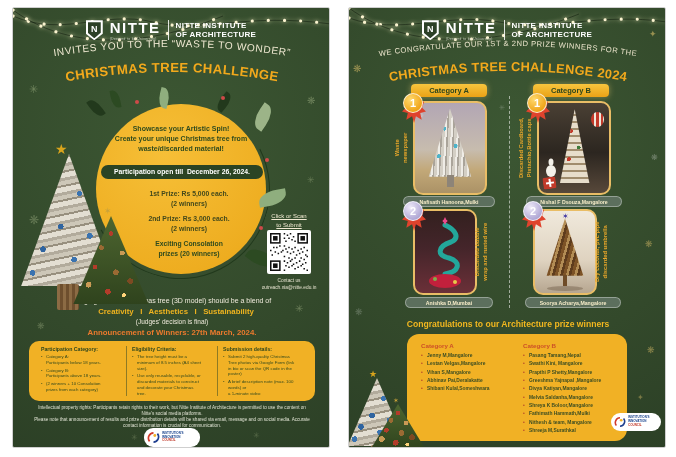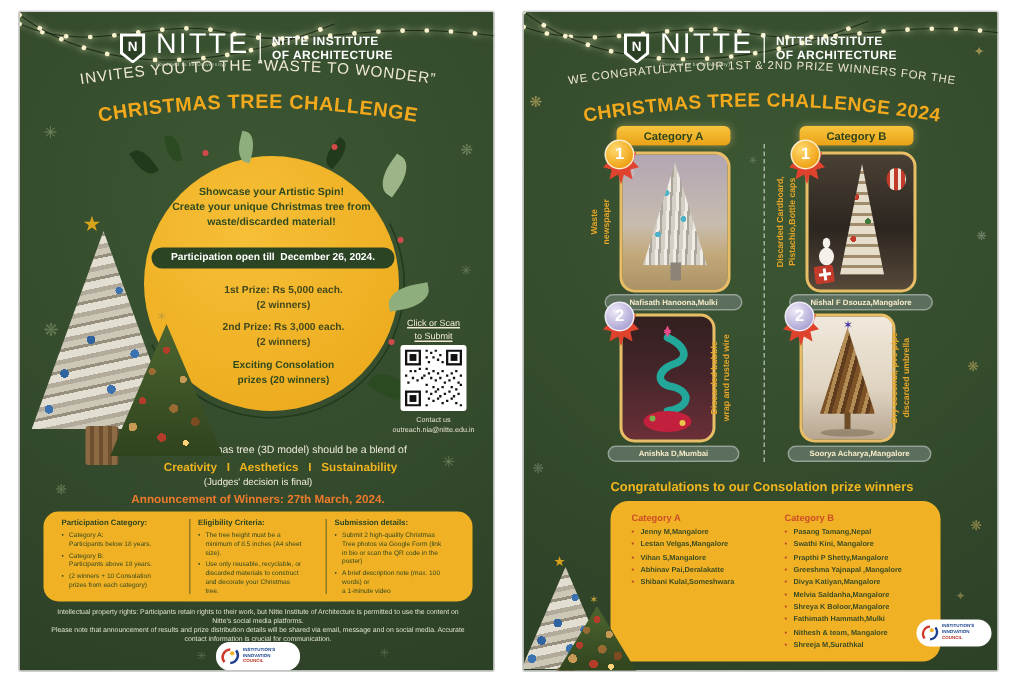--- a/index.html
+++ b/index.html
@@ -12,21 +12,21 @@
   .abs{position:absolute}
   .pre{white-space:pre-line}
   
   .lights{position:absolute;top:0;left:0;z-index:3;filter:drop-shadow(0 0 2px rgba(255,246,200,.8))}
   .lights .wire{stroke:rgba(22,36,18,.85);stroke-width:.7;fill:none}
   .lights .bulbs{stroke:#faf3cf;stroke-width:3.1;stroke-linecap:round;stroke-dasharray:.1 16;fill:none}
   
   .header{position:absolute;top:12px;left:0;right:0;display:flex;justify-content:center;align-items:center;gap:7px;z-index:6}
   .shield{width:17px;height:20px;background:#fff;clip-path:polygon(0 0,100% 0,100% 68%,50% 100%,0 68%);display:flex;align-items:center;justify-content:center}
   .shield-inner{width:13px;height:16px;background:#2c4026;clip-path:polygon(0 0,100% 0,100% 66%,50% 100%,0 66%);color:#fff;font-size:9px;font-weight:bold;display:flex;align-items:center;justify-content:center;padding-bottom:3px}
-  .brandname{color:#fff;font-size:19px;font-weight:normal;letter-spacing:1.5px;line-height:1}
+  .brandname{color:#fff;font-size:15px;font-weight:bold;letter-spacing:1.5px;line-height:1}
   .brandtag{color:#cfd6c6;font-size:3.2px;letter-spacing:.4px;margin-top:1.5px}
   .vdiv{width:1px;height:20px;background:rgba(255,255,255,.85)}
   .inst{color:#fff;font-size:8px;font-weight:bold;line-height:1.18;letter-spacing:.3px}
   
   .arcs{position:absolute;top:0;left:0;z-index:5}
   .arc-small{fill:#efe8d1;font-size:10.2px;letter-spacing:.6px;font-weight:500}
   .arc-small-r{fill:#ece5cc;font-size:7.6px;letter-spacing:.5px;font-weight:500}
   .arc-big{fill:#f2a91c;font-size:13.2px;font-weight:bold;letter-spacing:.4px}
   .arc-big-r{fill:#f2a91c;font-size:12.8px;font-weight:bold;letter-spacing:.3px}
   
@@ -36,21 +36,21 @@
   .leaf{position:absolute;border-radius:0 70% 0 70%;z-index:2}
   .berry{position:absolute;width:4px;height:4px;border-radius:50%;background:#cf4a49;z-index:2}
   .pitch{left:93px;top:116px;width:150px;font-size:7px;font-weight:bold;color:#2f4a1e;text-align:center;line-height:1.42;z-index:2}
   .deadline-pill{left:88px;top:157px;width:162px;height:14px;background:#2b4424;border-radius:8px;color:#fff;font-size:6.8px;font-weight:bold;text-align:center;line-height:14px;z-index:2}
   .prizeline{width:140px;left:106px;text-align:center;font-size:6.8px;font-weight:bold;color:#43491c;line-height:1.5;z-index:2}
   .consol{color:#2f4a1e}
   .submit-link{left:246px;top:204px;width:60px;font-size:6px;color:#f1ead2;text-align:center;text-decoration:underline;line-height:1.55;z-index:2}
   .qr-box{left:254px;top:222px;width:44px;height:44px;background:#fff;padding:3px;border-radius:2px;z-index:2}
   .contact{left:236px;top:269px;width:80px;font-size:4.8px;color:#e6e3cf;text-align:center;line-height:1.55;z-index:2}
   .judging1{left:20px;top:289px;width:278px;font-size:7px;color:#efeadb;text-align:center;z-index:2}
-  .judging2{left:35px;top:299px;width:278px;font-size:7.8px;font-weight:bold;color:#efb31f;text-align:center;z-index:2}
+  .judging2{left:24px;top:299px;width:278px;font-size:7.8px;font-weight:bold;color:#efb31f;text-align:center;z-index:2}
   .judging3{left:20px;top:310px;width:278px;font-size:6.5px;color:#efeadb;text-align:center;z-index:2}
   .announce{left:20px;top:320px;width:278px;font-size:7.8px;font-weight:bold;color:#ec7a2d;text-align:center;z-index:2}
   .infobox{left:16px;top:333px;width:286px;height:60px;background:#f1b125;border-radius:10px;display:flex;padding:5px 7px;z-index:2}
   .infocol{flex:1;padding:0 5px}
   .infocol + .infocol{border-left:1px solid rgba(44,68,36,.5)}
   .infotitle{font-size:5.2px;font-weight:bold;color:#2e451c;margin-bottom:2px}
   .infolist{list-style:none}
   .infolist li{font-size:4.4px;color:#33491d;line-height:1.32;margin-bottom:2px;white-space:pre-line;padding-left:5px;position:relative}
   .infolist li::before{content:"•";position:absolute;left:0;top:0}
   .foot{left:19px;width:280px;font-size:4.6px;color:#dfe2d2;text-align:center;line-height:1.4;z-index:2}
@@ -374,21 +374,21 @@
       <span class="coco-trunk"></span>
     </div>
     <div class="medal silver" style="left:173px;top:194px">
       <span class="ribbon"></span>
       <span class="disc">2</span>
     </div>
     <div class="vl" style="left:207px;top:236px">Dry coconut, pvc pipe
 discarded umbrella</div>
     <div class="npill" style="left:176px;top:289px;width:96px">Soorya Acharya,Mangalore</div>
 
-    <div class="abs conshead">Congratulations to our Consolation prize winners</div>
+    <div class="abs conshead">Congratulations to our Architecture prize winners</div>
 
     <div class="abs consbox">
       <div class="conscol">
         <div class="constitle">Category A</div>
         <ul class="conslist">
             <li>Jenny M,Mangalore</li>
             <li>Lestan Velgas,Mangalore</li>
             <li>Vihan S,Mangalore</li>
             <li>Abhinav Pai,Deralakatte</li>
             <li>Shibani Kulal,Someshwara</li>

